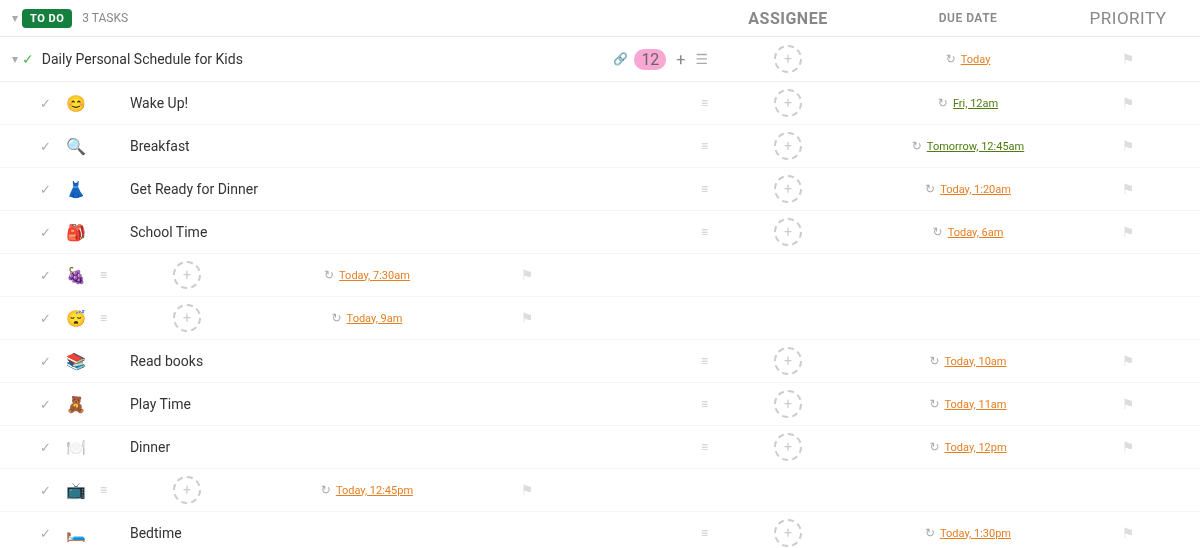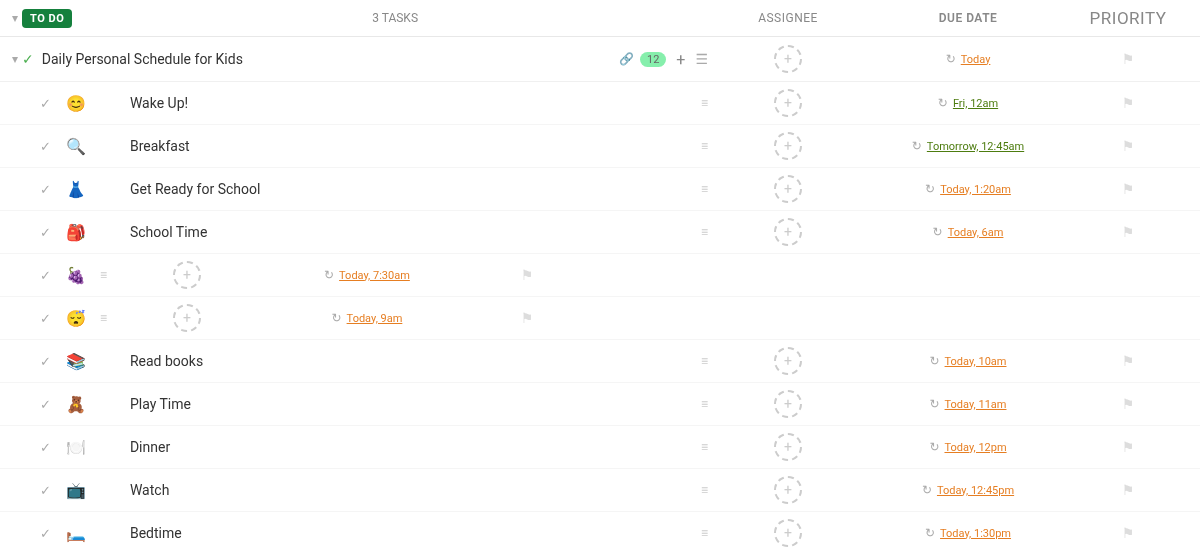--- a/index.html
+++ b/index.html
@@ -29,28 +29,27 @@
       font-weight: 700;
       padding: 3px 8px;
       border-radius: 4px;
       letter-spacing: 0.5px;
       margin-right: 10px;
     }
     .tasks-count {
       font-size: 12px;
       color: #888;
       flex: 1;
-      text-align: center;
     }
     .col-assignee {
       width: 160px;
       text-align: center;
-      font-size: 12px;
-      color: #888;
-      font-weight: 400;
+      font-size: 16px;
+      color: #888;
+      font-weight: 700;
       letter-spacing: 0.5px;
     }
     .col-duedate {
       width: 200px;
       text-align: center;
       font-size: 12px;
       color: #888;
       font-weight: 600;
       letter-spacing: 0.5px;
     }
@@ -90,23 +89,23 @@
       display: flex;
       align-items: center;
       gap: 6px;
       margin-left: 8px;
     }
     .link-icon {
       color: #888;
       font-size: 12px;
     }
     .count-badge {
-      font-size: 11px;
+      font-size: 16px;
       color: #666;
-      background: #86efac;
+      background: #f9a8d4;
       border-radius: 10px;
       padding: 1px 7px;
     }
     .plus-btn {
       color: #888;
       font-size: 16px;
       cursor: pointer;
       padding: 0 4px;
     }
     .menu-icon {
@@ -251,21 +250,21 @@
       <span class="clock-icon">↻</span>
       <span class="due-text due-gray">Tomorrow, 12:45am</span>
     </div>
     <div class="priority-col">
       <span class="flag-btn">⚑</span>
     </div>
   </div>
       <div class="task-row">
     <span class="task-check">✓</span>
     <span class="task-emoji">👗</span>
-    <span class="task-name">Get Ready for School</span>
+    <span class="task-name">Get Ready for Dinner</span>
     <span class="drag-icon">≡</span>
     <div class="assignee-col">
       <div class="avatar-placeholder">+</div>
     </div>
     <div class="duedate-col">
       <span class="clock-icon">↻</span>
       <span class="due-text due-orange">Today, 1:20am</span>
     </div>
     <div class="priority-col">
       <span class="flag-btn">⚑</span>
@@ -361,21 +360,20 @@
       <span class="clock-icon">↻</span>
       <span class="due-text due-orange">Today, 12pm</span>
     </div>
     <div class="priority-col">
       <span class="flag-btn">⚑</span>
     </div>
   </div>
       <div class="task-row">
     <span class="task-check">✓</span>
     <span class="task-emoji">📺</span>
-    <span class="task-name">Watch</span>
     <span class="drag-icon">≡</span>
     <div class="assignee-col">
       <div class="avatar-placeholder">+</div>
     </div>
     <div class="duedate-col">
       <span class="clock-icon">↻</span>
       <span class="due-text due-orange">Today, 12:45pm</span>
     </div>
     <div class="priority-col">
       <span class="flag-btn">⚑</span>

